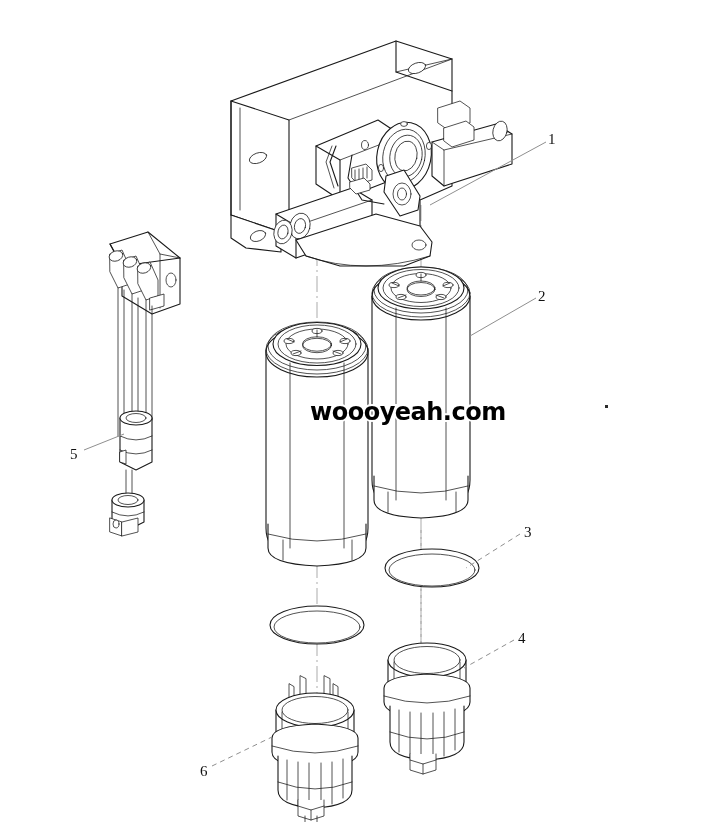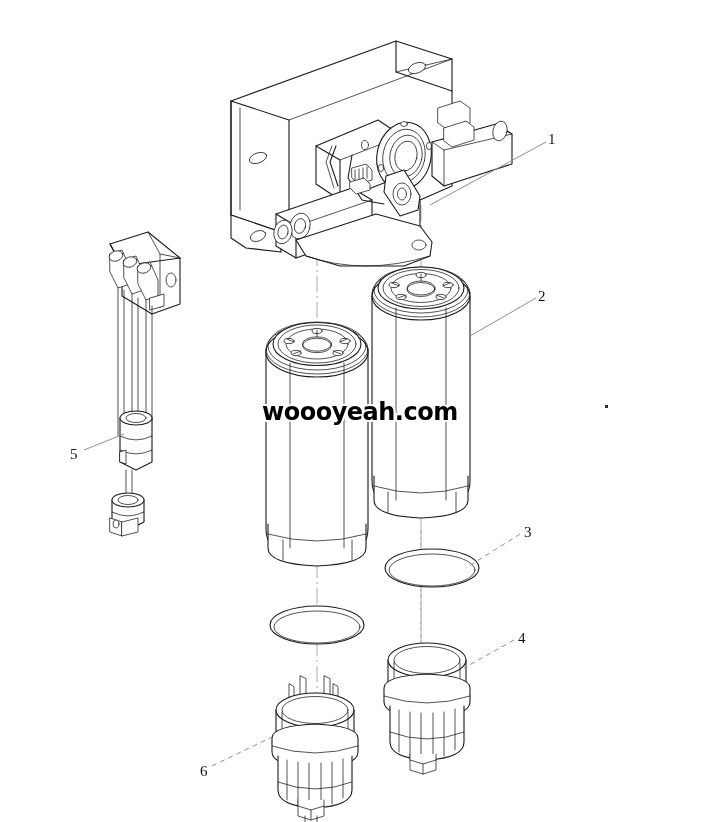--- a/index.html
+++ b/index.html
@@ -7,21 +7,21 @@
        font-family:"Liberation Serif",serif;}
   #stage{position:relative;width:711px;height:822px;background:#fff;}
   #art{position:absolute;left:0;top:0;}
   .callout{position:absolute;font-family:"Liberation Serif",serif;
            font-size:15px;color:#111;line-height:1;}
   #watermark{position:absolute;left:262px;top:398px;
              font-family:"DejaVu Sans",sans-serif;font-weight:bold;
              font-size:24px;letter-spacing:-0.5px;color:#000;
              -webkit-text-stroke:4px #fff;paint-order:stroke fill;
              white-space:nowrap;}
-  #watermark span{position:relative;}
+  #watermark span{position:relative;margin-left:48px;}
   .speck{position:absolute;width:3px;height:3px;background:#2b2b2b;}
 </style>
 </head>
 <body>
 
 <div id="stage">
 
   <svg id="art" width="711" height="822" viewBox="0 0 711 822">
     <defs>
       <style>

